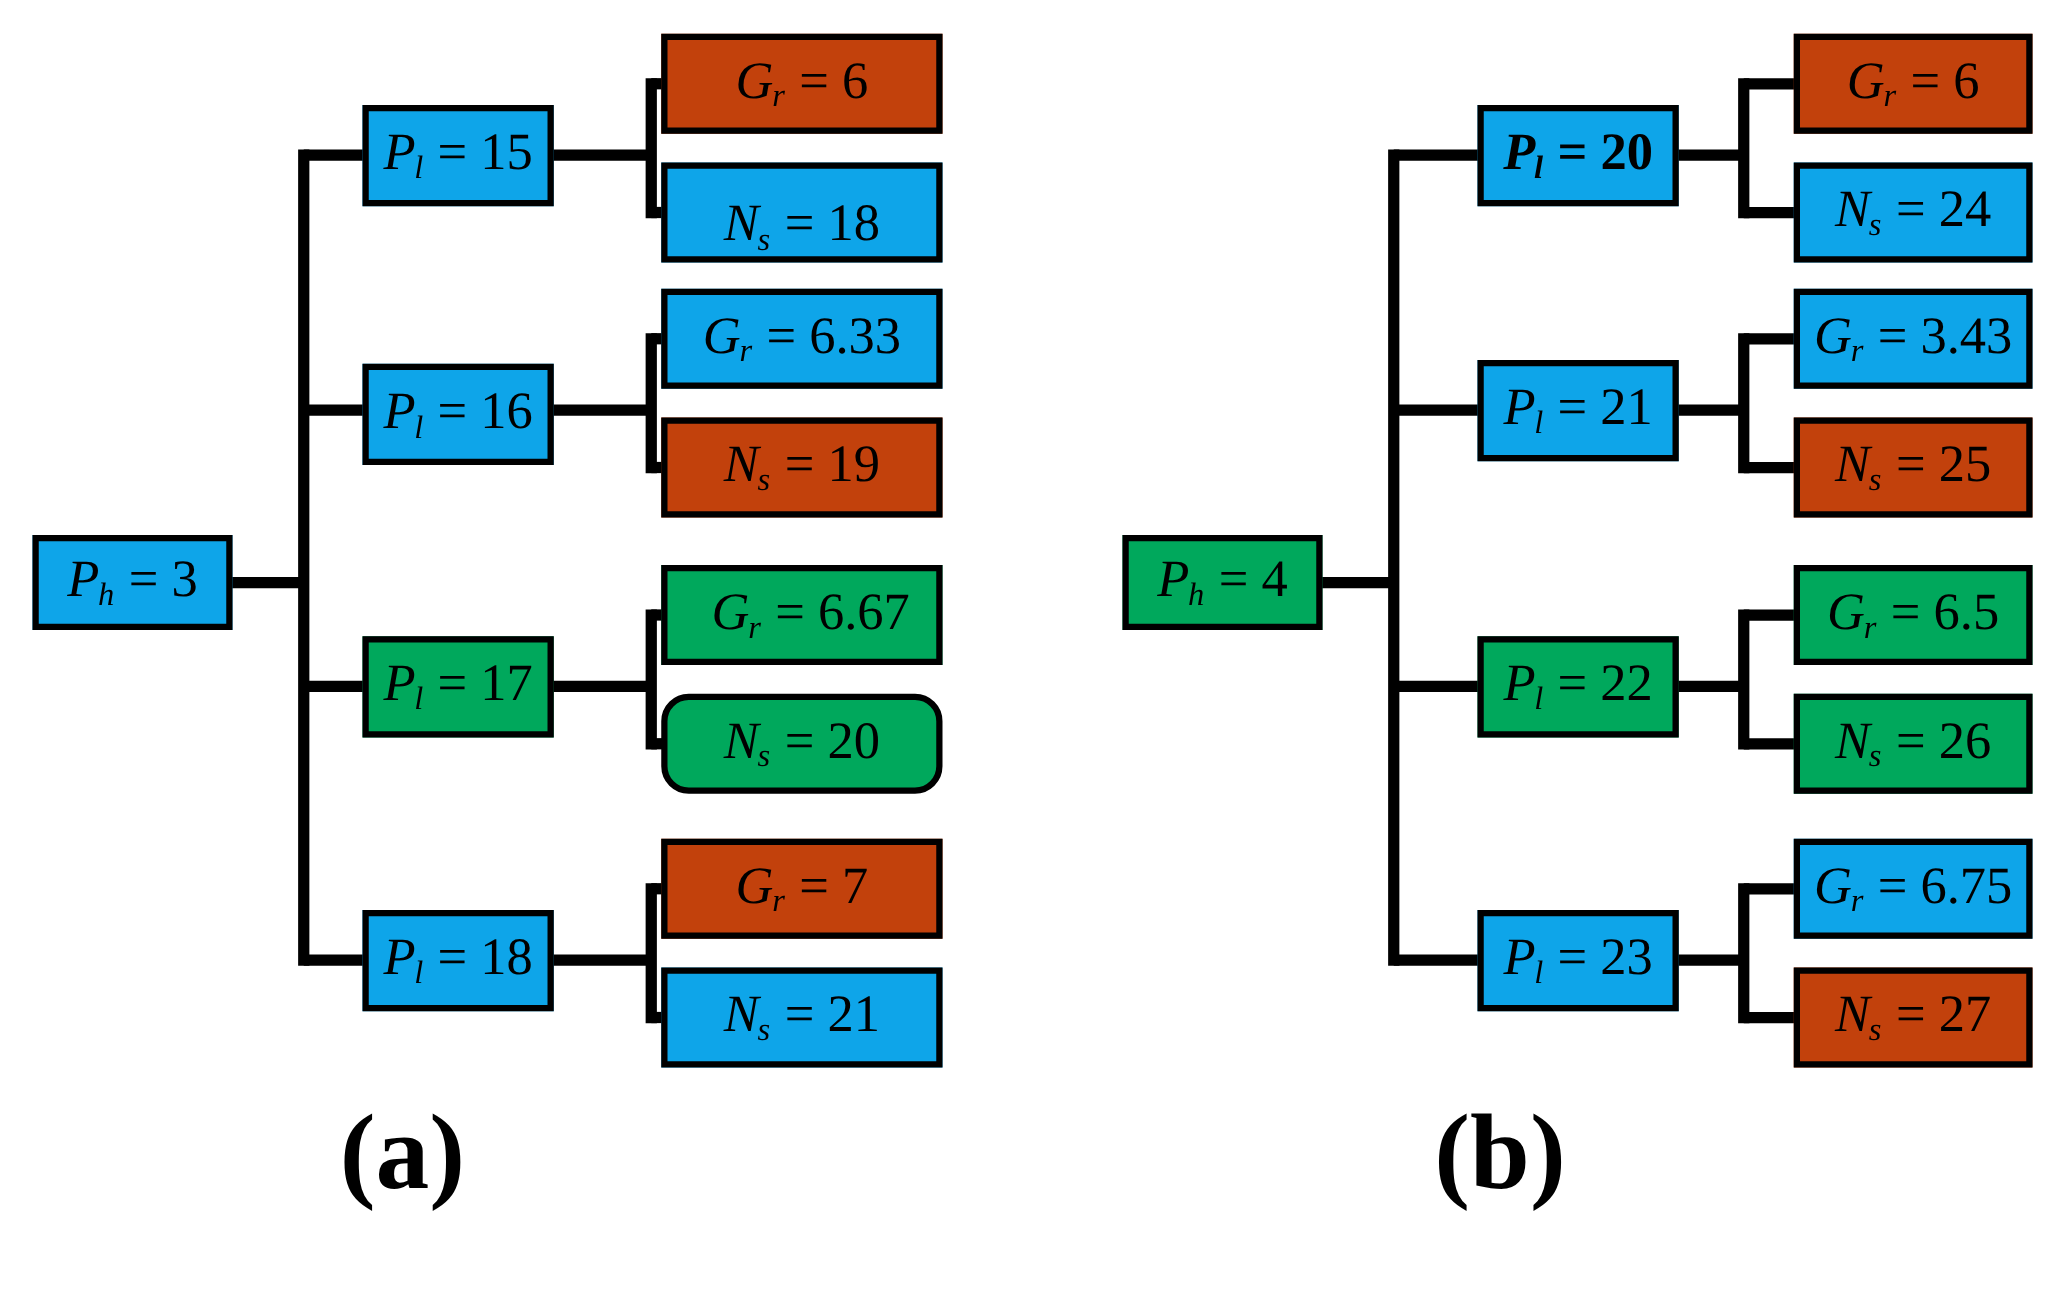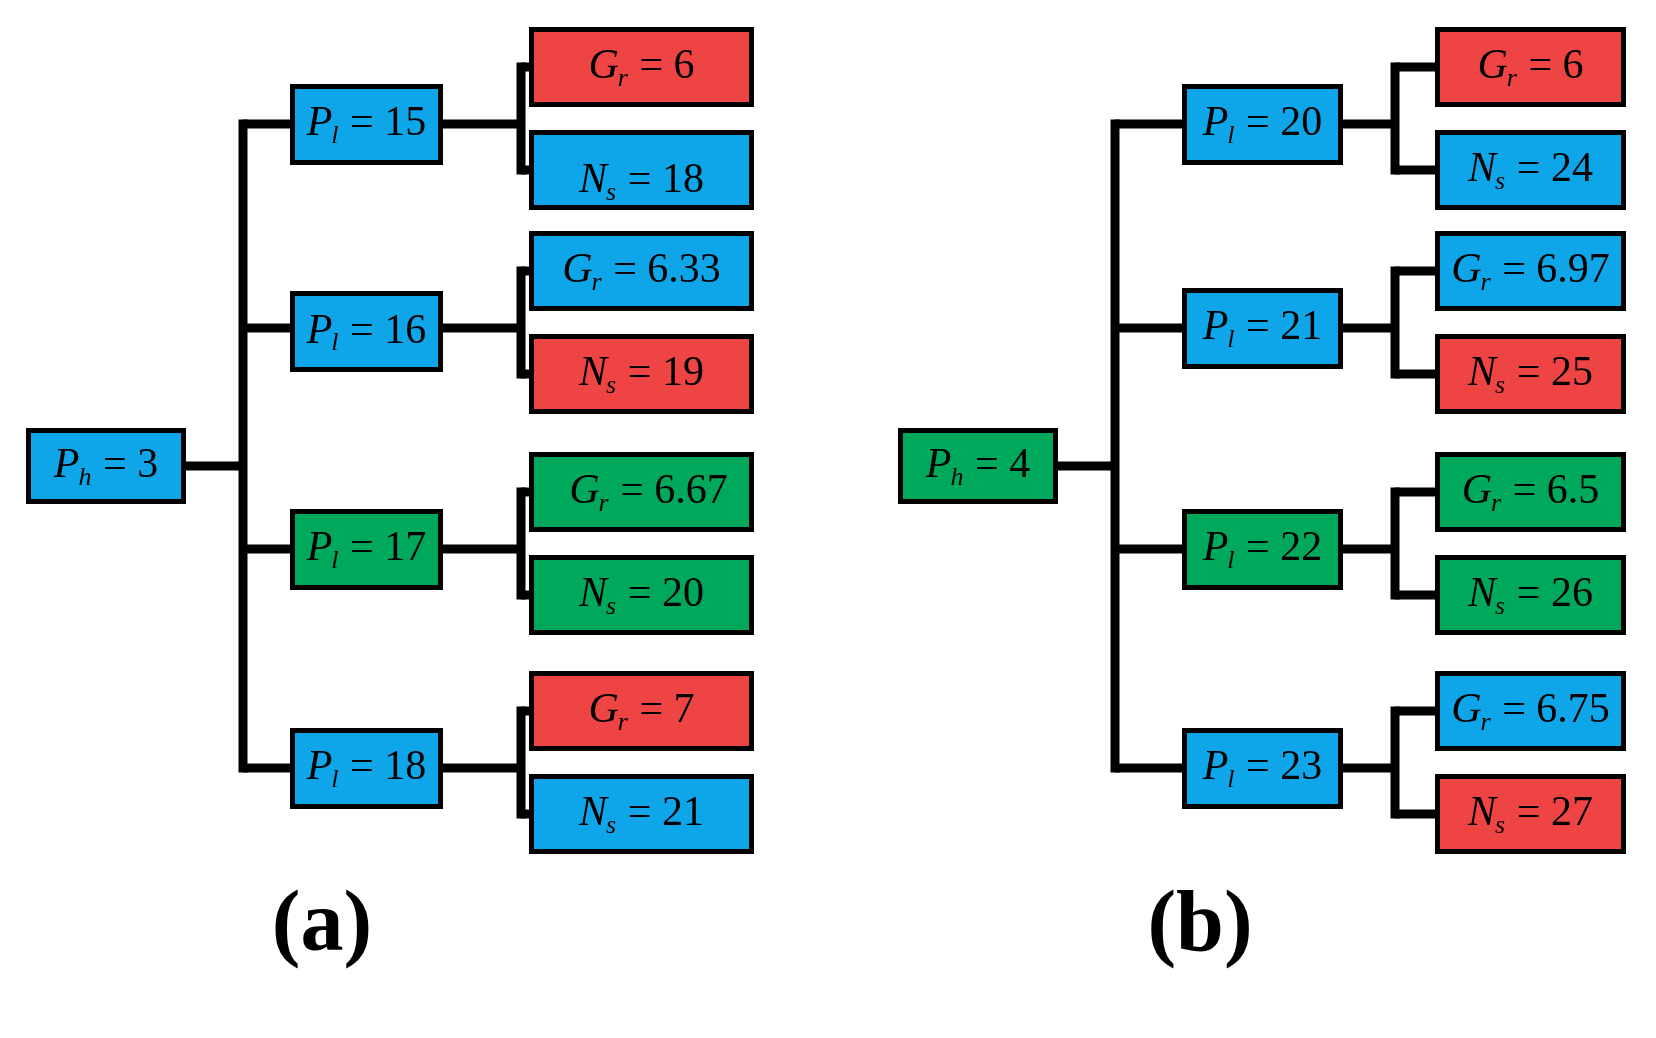--- a/index.html
+++ b/index.html
@@ -45,21 +45,21 @@
   .node .lbl .sub {
     font-size: 26px;
     font-style: italic;
     vertical-align: -0.30em;
     margin-left: -1px;
     margin-right: 1px;
   }
   .node .lbl .val {
     font-style: normal;
   }
-  .node.red  { background: #ef4444; }
+  .node.red  { background: #c2410c; }
   .node.green{ background: #00A85C; }
   .node.white{ background: #0ea5e9; }
 
   .panel-caption {
     position: absolute;
     font-family: "Liberation Serif", serif;
     font-weight: bold;
     font-size: 86px;
     color: #000000;
     line-height: 1;
@@ -138,50 +138,50 @@
       </div>
       <div class="node red" style="left: 529px; top: 334px; width: 225px; height: 80px;">
         <span class="lbl"><i>N</i><span class="sub">s</span><span class="val"> = 19</span></span>
       </div>
       <div class="node green" style="left: 290px; top: 508.5px; width: 153px; height: 81px;">
         <span class="lbl"><i>P</i><span class="sub">l</span><span class="val"> = 17</span></span>
       </div>
       <div class="node green" style="left: 529px; top: 452px; width: 225px; height: 80px; padding-left: 14px;">
         <span class="lbl"><i>G</i><span class="sub">r</span><span class="val"> = 6.67</span></span>
       </div>
-      <div class="node green" style="left: 529px; top: 555px; width: 225px; height: 80px;">
+      <div class="node green" style="left: 529px; top: 555px; width: 225px; height: 80px; border-radius: 22px;">
         <span class="lbl"><i>N</i><span class="sub">s</span><span class="val"> = 20</span></span>
       </div>
       <div class="node white" style="left: 290px; top: 727.5px; width: 153px; height: 81px;">
         <span class="lbl"><i>P</i><span class="sub">l</span><span class="val"> = 18</span></span>
       </div>
       <div class="node red" style="left: 529px; top: 671px; width: 225px; height: 80px;">
         <span class="lbl"><i>G</i><span class="sub">r</span><span class="val"> = 7</span></span>
       </div>
       <div class="node white" style="left: 529px; top: 774px; width: 225px; height: 80px;">
         <span class="lbl"><i>N</i><span class="sub">s</span><span class="val"> = 21</span></span>
       </div>
       <div class="panel-caption" style="left: 322px; top: 878px; transform: translateX(-50%);">(a)</div>
       <div class="node green" style="left: 898px; top: 428px; width: 160px; height: 76px;">
         <span class="lbl"><i>P</i><span class="sub">h</span><span class="val"> = 4</span></span>
       </div>
-      <div class="node white" style="left: 1182px; top: 83.5px; width: 161px; height: 81px;">
+      <div class="node white" style="left: 1182px; top: 83.5px; width: 161px; height: 81px; font-weight: bold;">
         <span class="lbl"><i>P</i><span class="sub">l</span><span class="val"> = 20</span></span>
       </div>
       <div class="node red" style="left: 1435px; top: 27px; width: 191px; height: 80px;">
         <span class="lbl"><i>G</i><span class="sub">r</span><span class="val"> = 6</span></span>
       </div>
       <div class="node white" style="left: 1435px; top: 130px; width: 191px; height: 80px; align-items: center;">
         <span class="lbl"><i>N</i><span class="sub">s</span><span class="val"> = 24</span></span>
       </div>
       <div class="node white" style="left: 1182px; top: 287.5px; width: 161px; height: 81px;">
         <span class="lbl"><i>P</i><span class="sub">l</span><span class="val"> = 21</span></span>
       </div>
       <div class="node white" style="left: 1435px; top: 231px; width: 191px; height: 80px;">
-        <span class="lbl"><i>G</i><span class="sub">r</span><span class="val"> = 6.97</span></span>
+        <span class="lbl"><i>G</i><span class="sub">r</span><span class="val"> = 3.43</span></span>
       </div>
       <div class="node red" style="left: 1435px; top: 334px; width: 191px; height: 80px;">
         <span class="lbl"><i>N</i><span class="sub">s</span><span class="val"> = 25</span></span>
       </div>
       <div class="node green" style="left: 1182px; top: 508.5px; width: 161px; height: 81px;">
         <span class="lbl"><i>P</i><span class="sub">l</span><span class="val"> = 22</span></span>
       </div>
       <div class="node green" style="left: 1435px; top: 452px; width: 191px; height: 80px;">
         <span class="lbl"><i>G</i><span class="sub">r</span><span class="val"> = 6.5</span></span>
       </div>

